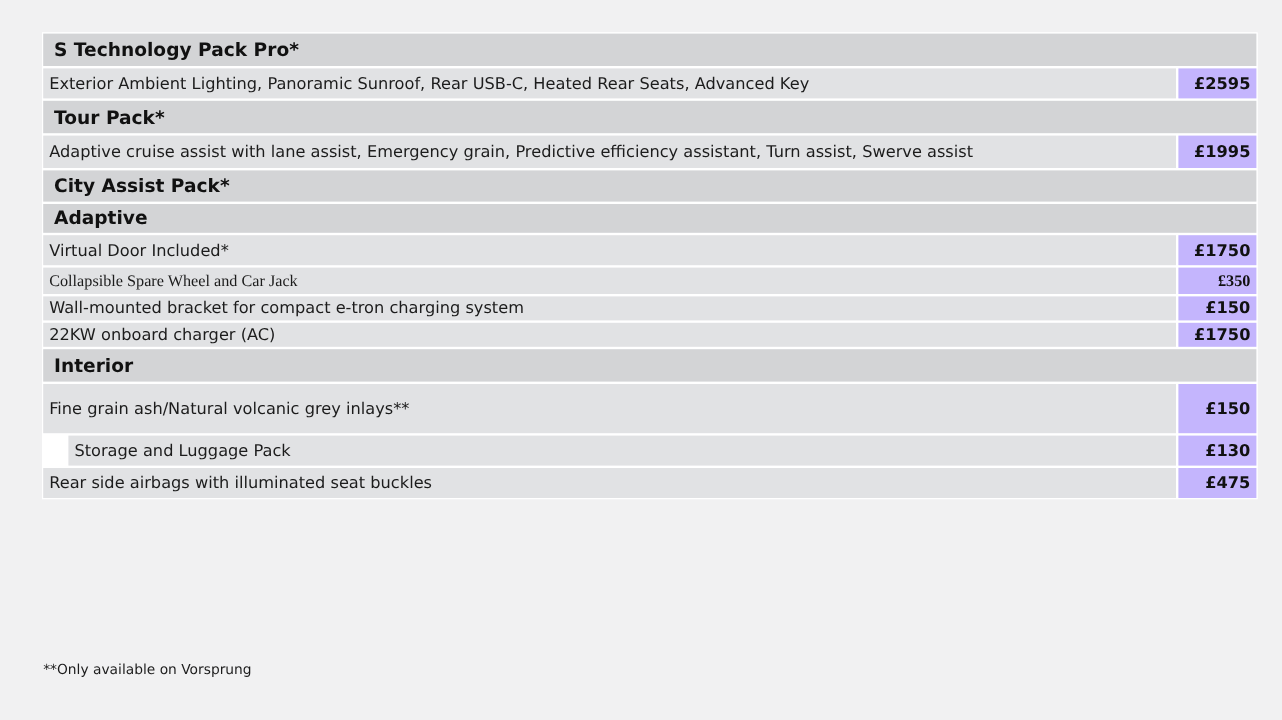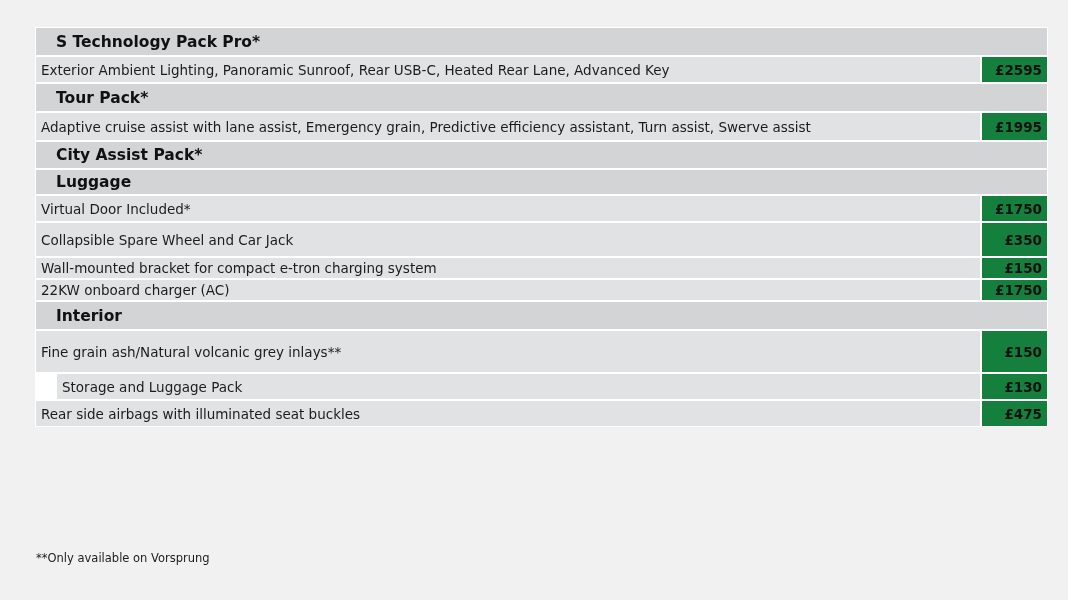--- a/index.html
+++ b/index.html
@@ -25,21 +25,21 @@
       background: #ffffff;
       border: 1px solid #ffffff;
       box-sizing: border-box;
     }
     .section-header {
       background: #d3d4d6;
       height: 27px;
       margin-bottom: 2px;
       display: flex;
       align-items: center;
-      padding-left: 20px;
+      padding-left: 9px;
       font-weight: bold;
       font-size: 15.5px;
       color: #111;
     }
     .row {
       display: flex;
       margin-bottom: 2px;
     }
     .row .desc {
       flex: 1;
@@ -48,63 +48,63 @@
       align-items: center;
       padding-left: 5px;
       font-size: 13.5px;
       color: #1c1c1c;
       white-space: nowrap;
       overflow: hidden;
     }
     .row .price {
       width: 60px;
       margin-left: 2px;
-      background: #15803d;
+      background: #c4b5fd;
       display: flex;
       align-items: center;
       justify-content: flex-end;
       padding-right: 5px;
       font-weight: bold;
       font-size: 13.5px;
       color: #111;
     }
     .row.tall { height: 27px; }
     .row.mid { height: 25px; }
-    .row.short { height: 33px; }
+    .row.short { height: 22px; font-family: Liberation Serif, serif; }
     .row.xshort { height: 20px; }
     .footnotes {
       position: absolute;
       left: 36px;
       top: 551px;
       font-size: 11.5px;
       line-height: 14px;
       color: #1c1c1c;
     }
   </style>
 </head>
 <body>
 
 <div class="page">
   <div class="table">
 
     <div class="section-header">S Technology Pack Pro*</div>
     <div class="row mid">
-      <div class="desc">Exterior Ambient Lighting, Panoramic Sunroof, Rear USB-C, Heated Rear Lane, Advanced Key</div>
+      <div class="desc">Exterior Ambient Lighting, Panoramic Sunroof, Rear USB-C, Heated Rear Seats, Advanced Key</div>
       <div class="price">£2595</div>
     </div>
 
     <div class="section-header">Tour Pack*</div>
     <div class="row tall">
       <div class="desc">Adaptive cruise assist with lane assist, Emergency grain, Predictive efficiency assistant, Turn assist, Swerve assist</div>
       <div class="price">£1995</div>
     </div>
 
     <div class="section-header" style="height:26px;">City Assist Pack*</div>
 
-    <div class="section-header" style="height:24px;">Luggage</div>
+    <div class="section-header" style="height:24px;">Adaptive</div>
     <div class="row mid">
       <div class="desc">Virtual Door Included*</div>
       <div class="price">£1750</div>
     </div>
     <div class="row short">
       <div class="desc">Collapsible Spare Wheel and Car Jack</div>
       <div class="price">£350</div>
     </div>
     <div class="row xshort">
       <div class="desc">Wall-mounted bracket for compact e-tron charging system</div>

